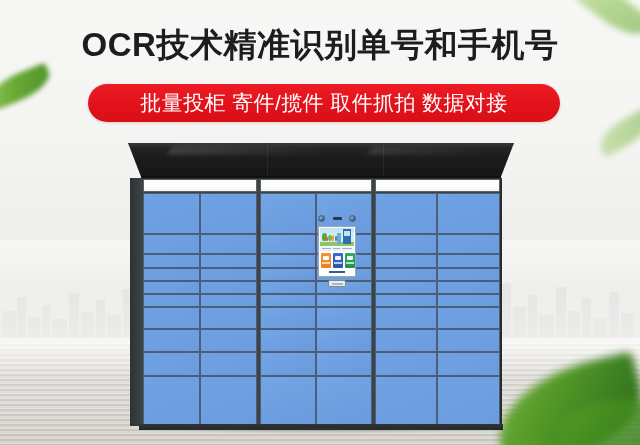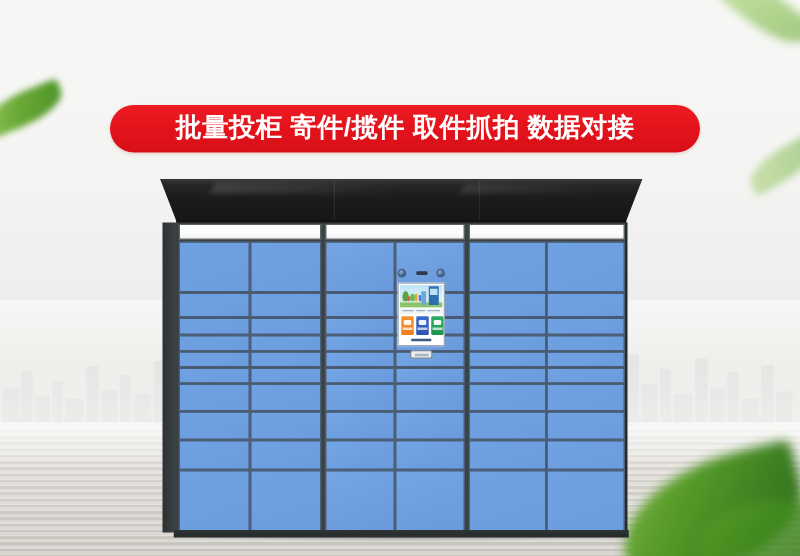--- a/index.html
+++ b/index.html
@@ -80,21 +80,21 @@
   }
   
   .pill{
     position:absolute;left:88px;top:84px;width:472px;height:38px;
     background:linear-gradient(180deg,#ec1b24 0%,#e2121b 55%,#d80f17 100%);
     border-radius:19px;
     display:flex;align-items:center;justify-content:center;
     box-shadow:0 1px 3px rgba(170,0,0,.18);
   }
   .pill-text{
-    color:#ffffff;font-size:21px;font-weight:bold;line-height:24px;
+    color:#ffffff;font-size:21px;font-weight:normal;line-height:24px;
     letter-spacing:.4px;white-space:nowrap;text-align:right;
   }
 
   
   .cabinet{position:absolute;left:130px;top:143px;width:382px;height:287px;}
 
   
   .roof{
     position:absolute;left:-2px;top:0;width:386px;height:35px;
     background:linear-gradient(180deg,#2b2b2b 0%,#1c1c1c 40%,#161616 100%);
@@ -277,20 +277,21 @@
   <div class="bg-floor"></div>
   <div class="floor-grain"></div>
   <div class="floor-sheen"></div>
 
   <div class="leaf leaf-left"></div>
   <div class="leaf leaf-topright"></div>
   <div class="leaf leaf-midright"></div>
   <div class="leaf leaf-bottomright"></div>
   <div class="leaf leaf-bottomright2"></div>
 
+  <div class="headline">OCR技术精准识别单号和手机号</div>
 
   <div class="pill">
     <span class="pill-text">批量投柜 寄件/揽件 取件抓拍 数据对接</span>
   </div>
 
   <div class="cabinet">
 
     <div class="roof"></div>
     <div class="roof-top"></div>
     <div class="roof-seam" style="left:137px;"></div>

